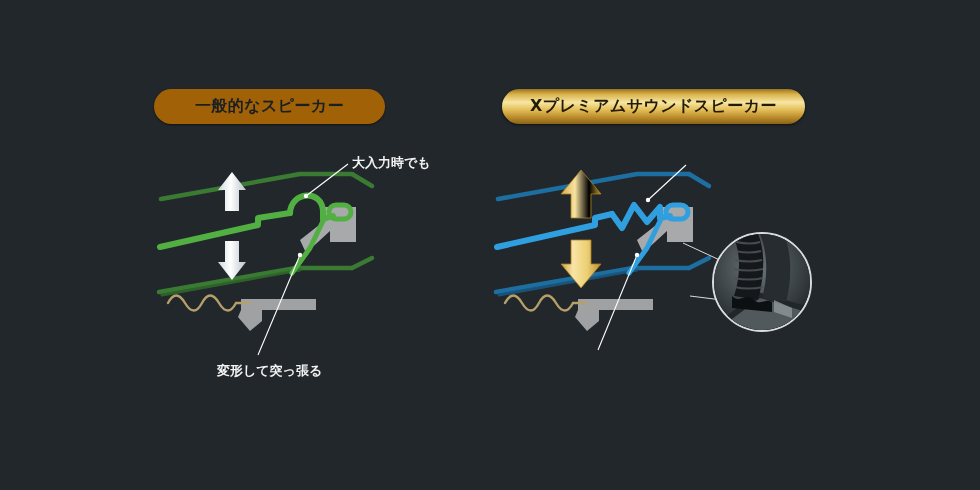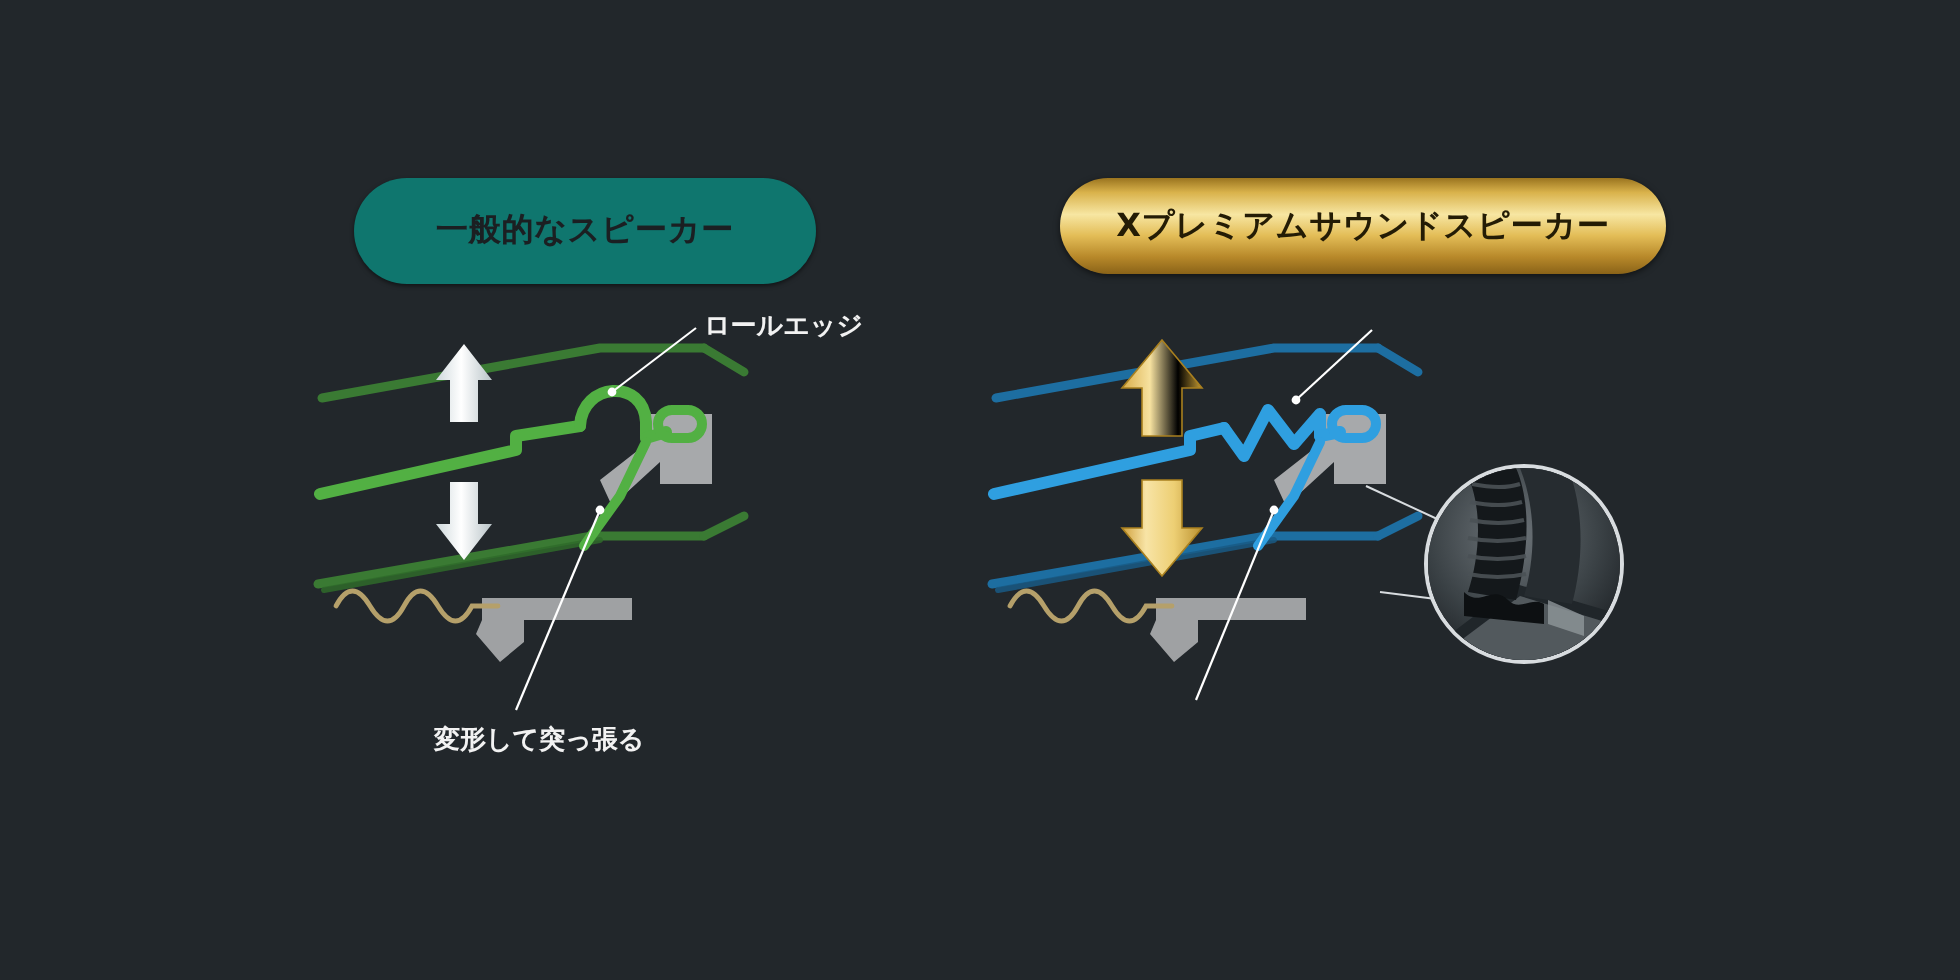--- a/index.html
+++ b/index.html
@@ -11,26 +11,26 @@
   #stage{position:absolute;left:0;top:0;width:980px;height:490px;}
   svg.layer{position:absolute;left:0;top:0;width:980px;height:490px;overflow:visible;}
 
   
   .pill{
     position:absolute;display:flex;align-items:center;justify-content:center;
     border-radius:999px;white-space:nowrap;
     font-weight:700;letter-spacing:.4px;
   }
   #pill-left{
-    left:177px;top:89px;width:231px;height:53px;
-    background:#0f766e;color:#1b1f22;font-size:16px;
+    left:154px;top:89px;width:231px;height:35px;
+    background:#a16207;color:#1b1f22;font-size:16px;
     box-shadow:0 1px 2px rgba(0,0,0,.5);
   }
   #pill-right{
-    left:530px;top:89px;width:303px;height:48px;
+    left:502px;top:89px;width:303px;height:35px;
     color:#241c05;font-size:16px;
     background:linear-gradient(180deg,#8e6b20 0%,#d7ad48 14%,#f8e9a8 37%,#e9c societies 0%);
     background:linear-gradient(180deg,#9a741f 0%,#d9b24b 15%,#f7e6a2 38%,#e3bd57 60%,#b8892a 82%,#8a6318 100%);
     box-shadow:0 1px 3px rgba(0,0,0,.55);
   }
 
   
   .caption{
     position:absolute;text-align:center;color:#f2f2f2;
     font-weight:700;font-size:13px;line-height:17px;white-space:nowrap;
@@ -203,19 +203,19 @@
         </g>
         <path d="M18 62 C26 70 32 58 40 66 C46 72 52 64 58 68 L58 78 L18 74 Z" fill="#0d1012"></path>
         <path d="M60 66 L78 74 L78 84 L60 78 Z" fill="#8e969a" opacity="0.8"></path>
       </g>
     </svg>
   </div>
 
   <div class="pill" id="pill-left">一般的なスピーカー</div>
   <div class="pill" id="pill-right">Xプレミアムサウンドスピーカー</div>
 
-  <div class="annot" id="annot-left">ロールエッジ</div>
+  <div class="annot" id="annot-left">大入力時でも</div>
 
   <div class="caption" id="cap-left">変形して突っ張る</div>
   <div class="caption" id="cap-right">
   </div>
 
 </div>
 
 </body></html>

